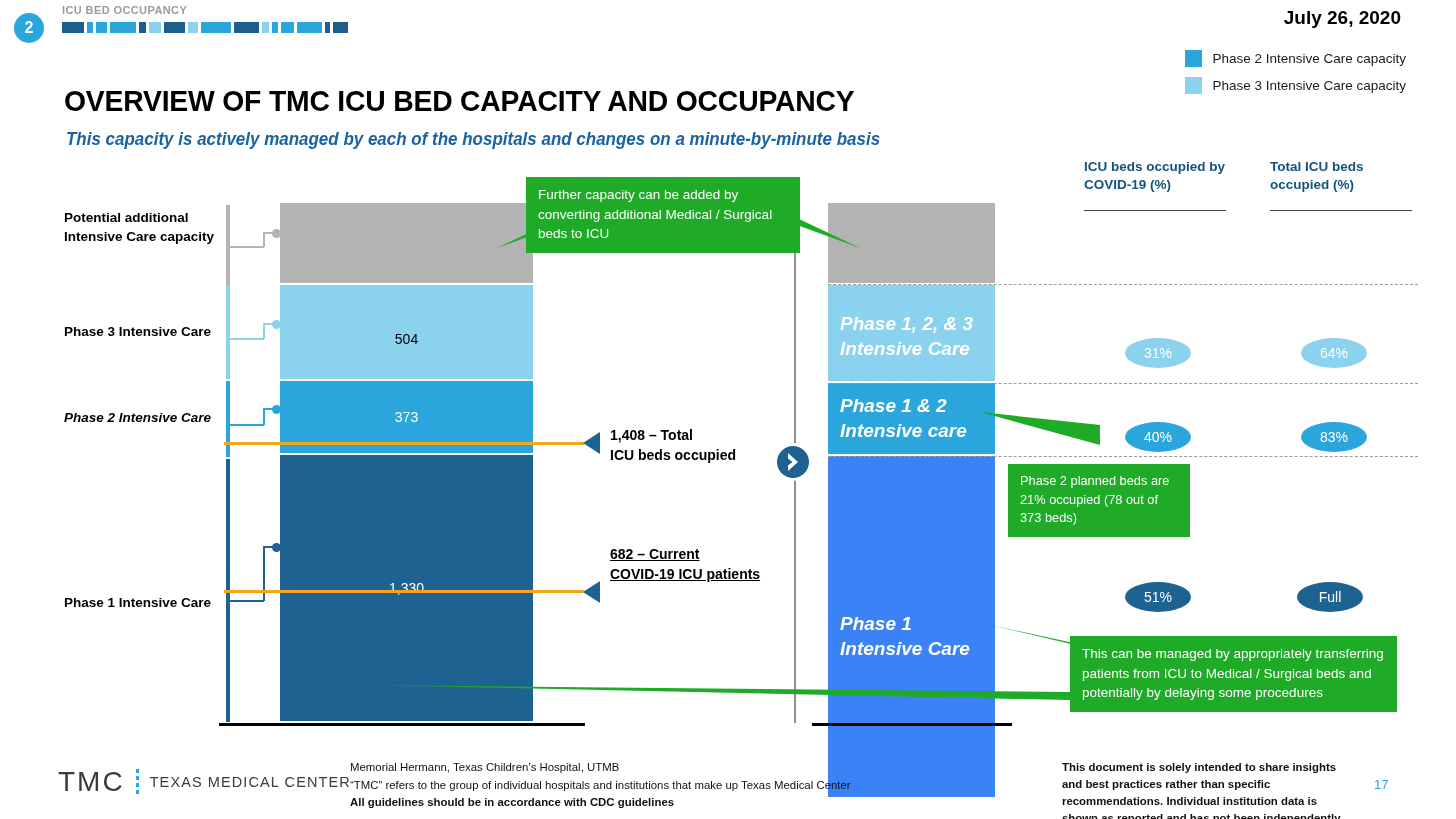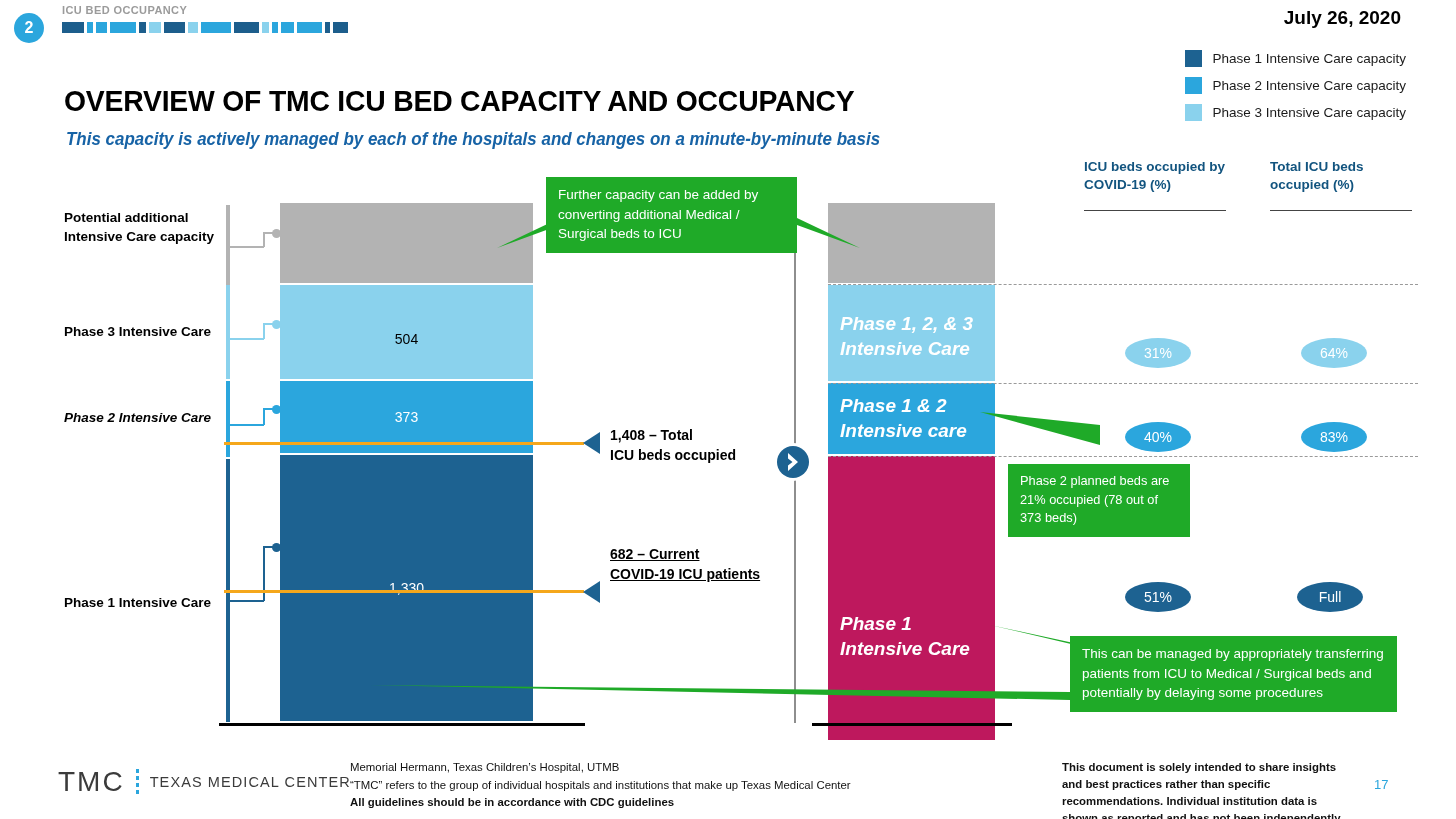--- a/index.html
+++ b/index.html
@@ -133,24 +133,20 @@
     <i style="width: 6px; background: rgb(43, 166, 221);"></i>
     <i style="width: 13px; background: rgb(43, 166, 221);"></i>
     <i style="width: 25px; background: rgb(43, 166, 221);"></i>
     <i style="width: 5px; background: rgb(29, 94, 140);"></i>
     <i style="width: 15px; background: rgb(29, 94, 140);"></i>
   </div>
 
 <div class="abs" id="slide-date">July 26, 2020</div>
 <div class="abs" id="legend">
     <div class="legend-row">
-      <span class="legend-sw" style="background: rgb(29, 98, 145);"></span>
-      <span class="legend-label">Phase 1 Intensive Care capacity</span>
-    </div>
-    <div class="legend-row">
       <span class="legend-sw" style="background: rgb(43, 166, 221);"></span>
       <span class="legend-label">Phase 2 Intensive Care capacity</span>
     </div>
     <div class="legend-row">
       <span class="legend-sw" style="background: rgb(138, 210, 237);"></span>
       <span class="legend-label">Phase 3 Intensive Care capacity</span>
     </div>
   </div>
 
 <div class="abs" id="page-title">OVERVIEW OF TMC ICU BED CAPACITY AND OCCUPANCY</div>
@@ -199,21 +195,21 @@
   </div>
 
 <div class="abs" id="bar-right">
     <div class="seg2" style="height: 80px; background: rgb(179, 179, 179); border-top: none;"></div>
     <div class="seg2" style="height: 98px; background: rgb(138, 210, 237);">
       <div class="seg2-label" style="top: 26px;">Phase 1, 2, &amp; 3<br>Intensive Care</div>
     </div>
     <div class="seg2" style="height: 73px; background: rgb(43, 166, 221);">
       <div class="seg2-label">Phase 1 &amp; 2<br>Intensive care</div>
     </div>
-    <div class="seg2" style="height: 286px; background: #be185d;">
+    <div class="seg2" style="height: 343px; background: #3b82f6;">
       <div class="seg2-label" style="top: 155px;">Phase 1<br>Intensive Care</div>
     </div>
   </div>
 
 <div class="abs axis" style="left:219px;top:723px;width:366px;"></div>
 <div class="abs axis" style="left:812px;top:723px;width:200px;"></div>
 <div class="abs" id="flow-divider"></div>
 
 <div class="abs" style="left:774px;top:443px;width:38px;height:38px;">
   <svg width="38" height="38" viewBox="0 0 38 38">
@@ -238,21 +234,21 @@
 <div class="abs tri-left" style="left:583px;top:581px;"></div>
 <div class="abs callout-txt" style="left:610px;top:544px;text-decoration:underline;">
   <span>682 – Current</span><br>
   <span>COVID-19 ICU patients</span>
 </div>
 
 <svg class="abs" style="left:497px;top:170px;" width="365" height="105">
   <path d="M63 10 L63 55 L0 78 L63 48 Z" fill="#1faa28"></path>
   <path d="M300 10 L300 55 L363 78 L300 48 Z" fill="#1faa28"></path>
 </svg>
-<div class="abs green-box" style="left:546px;top:177px;width:251px;">
+<div class="abs green-box" style="left:526px;top:177px;width:274px;">
   <span>Further capacity can be added by converting additional Medical / Surgical beds to ICU</span>
 </div>
 
 <svg class="abs" style="left:980px;top:400px;" width="130" height="80">
   <path d="M120 60 L120 25 L0 12 L120 45 Z" fill="#1faa28"></path>
 </svg>
 <div class="abs green-box sm" style="left:1008px;top:464px;width:182px;">
   <span>Phase 2 planned beds are 21% occupied (78 out of 373 beds)</span>
 </div>
 

